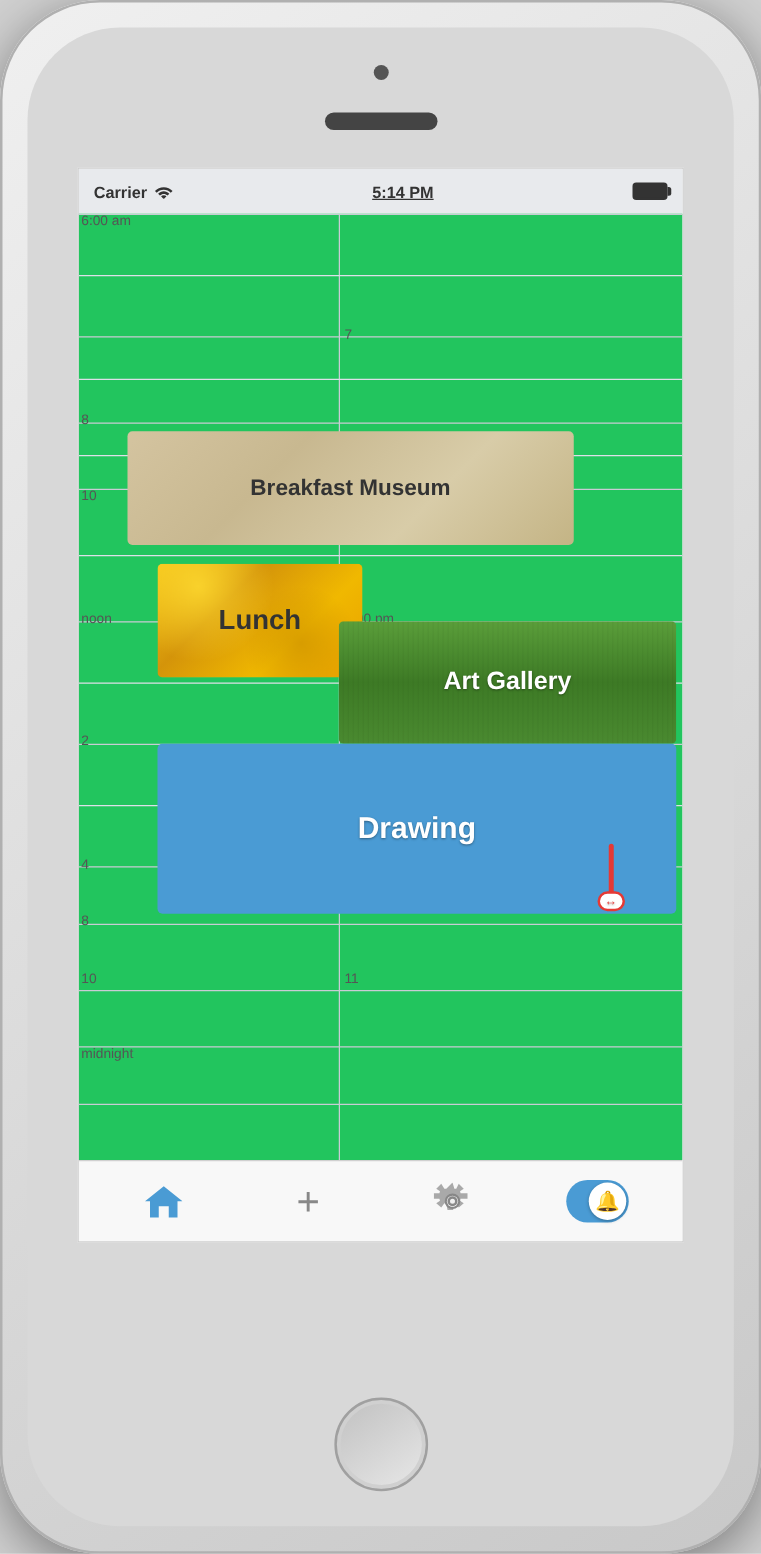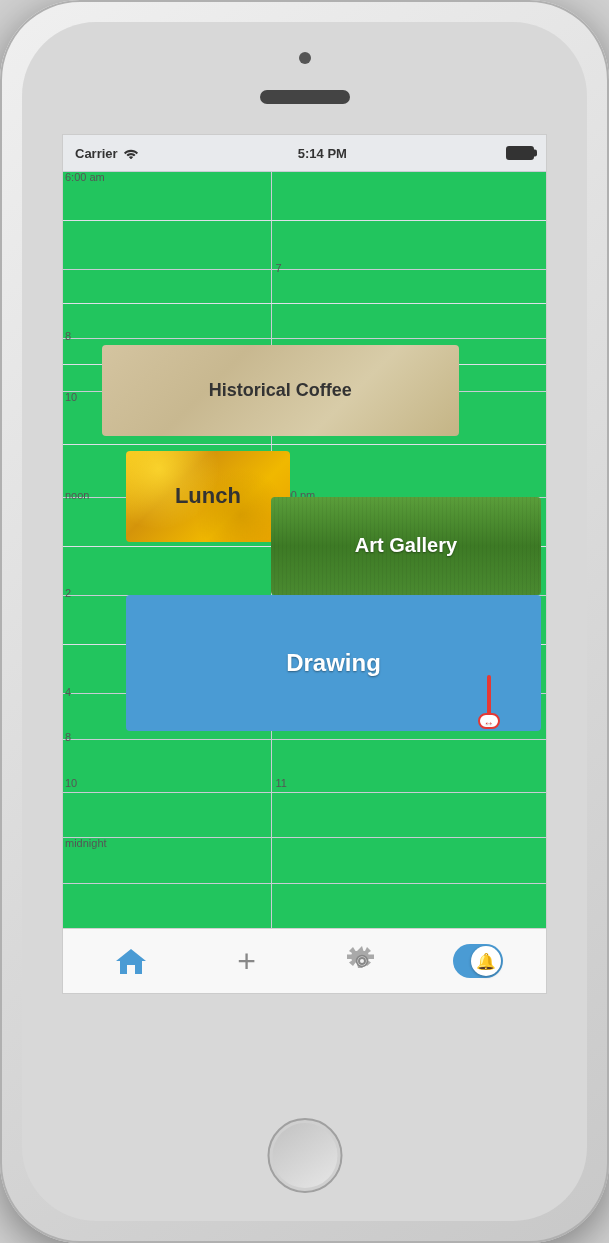--- a/index.html
+++ b/index.html
@@ -109,20 +109,21 @@
     }
 
     .wifi-icon {
       display: inline-block;
       width: 16px;
       height: 12px;
     }
 
     .status-center {
       font-weight: 600;
+      text-decoration: underline;
     }
 
     .status-right {
       display: flex;
       align-items: center;
       gap: 3px;
     }
 
     .battery {
       width: 28px;
@@ -373,21 +374,21 @@
         <div style="position:absolute;top:42%;left:44%;font-size:11px;color:#555;">1:00 pm</div>
         <div style="position:absolute;top:55%;left:2px;font-size:11px;color:#555;">2</div>
         <div style="position:absolute;top:68%;left:2px;font-size:11px;color:#555;">4</div>
         <div style="position:absolute;top:74%;left:2px;font-size:11px;color:#555;">8</div>
         <div style="position:absolute;top:80%;left:2px;font-size:11px;color:#555;">10</div>
         <div style="position:absolute;top:80%;left:44%;font-size:11px;color:#555;">11</div>
         <div style="position:absolute;top:88%;left:2px;font-size:11px;color:#555;">midnight</div>
 
 
         <div class="event event-museum" style="left:8%;top:23%;width:74%;height:12%;">
-          <span>Historical Coffee</span>
+          <span>Breakfast Museum</span>
         </div>
 
         <div class="event event-lunch" style="left:13%;top:37%;width:34%;height:12%;">
           <span>Lunch</span>
         </div>
 
         <div class="event event-gallery" style="left:43%;top:43%;width:56%;height:13%;">
           <span>Art Gallery</span>
         </div>
 

